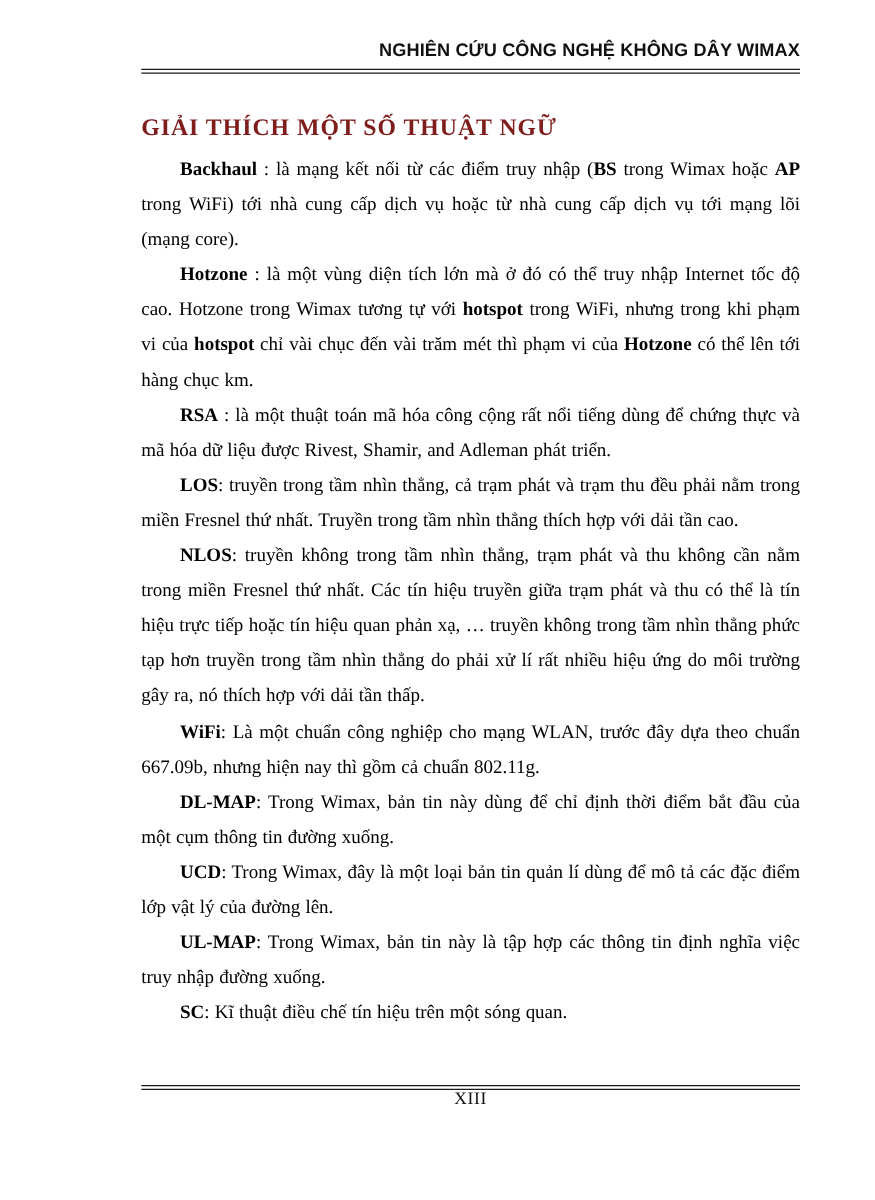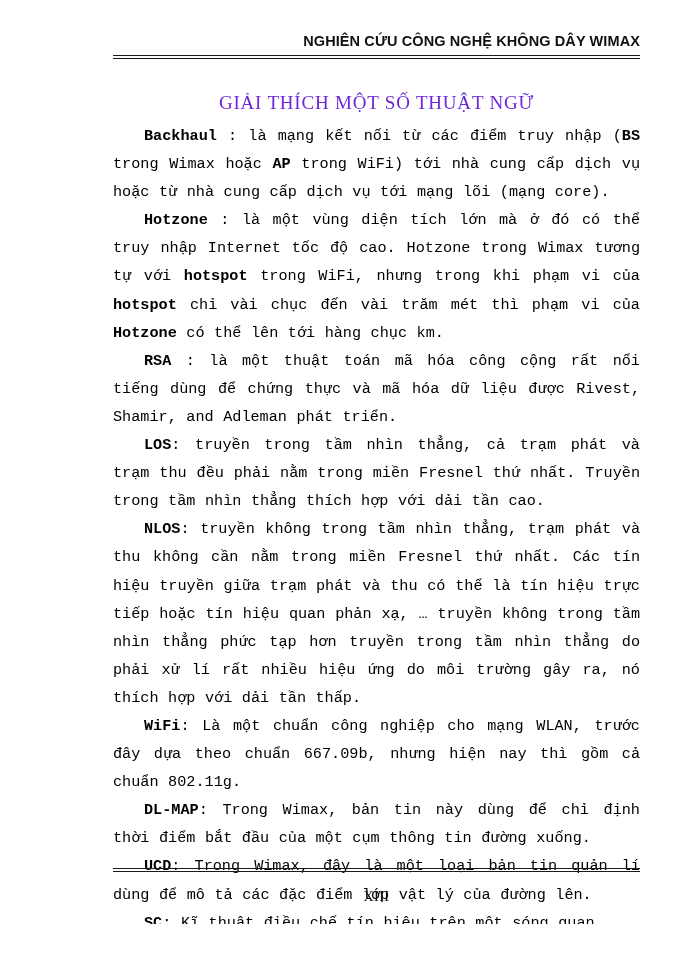--- a/index.html
+++ b/index.html
@@ -42,65 +42,62 @@
     border-bottom: 1.4px solid #1a1a1a;
     box-sizing: border-box;
   }
 
   
   .doc-title {
     position: absolute;
     left: 113px;
     top: 79px;
     width: 527px;
-    text-align: center;
     font-family: "Liberation Serif", "DejaVu Serif", serif;
-    font-weight: normal;
+    font-weight: bold;
     font-size: 19px;
     letter-spacing: 0.8px;
-    color: #6d28d9;
+    color: #7f1d1d;
   }
 
   
   .body-zone {
     position: absolute;
     left: 113px;
     top: 122px;
     width: 527px;
   }
   p.para {
     margin: 0;
     text-indent: 31px;
     text-align: justify;
     font-size: 15.2px;
     line-height: 28.1px;
     color: #000000;
     word-spacing: 0.4px;
-    font-family: Liberation Mono, monospace;
   }
   p.para b {
     font-weight: bold;
   }
 
   
   .footer-zone {
     position: absolute;
     left: 113px;
     top: 868px;
     width: 527px;
   }
   .footer-rule {
     width: 100%;
     height: 4px;
     border-top: 1.4px solid #1a1a1a;
     border-bottom: 1.4px solid #1a1a1a;
     box-sizing: border-box;
   }
   .footer-pagenum {
-    margin-top: 17px;
     text-align: center;
     font-family: "Liberation Serif", "DejaVu Serif", serif;
     font-size: 14px;
     letter-spacing: 0.5px;
     color: #111111;
   }
 </style>
 </head>
 <body>
 
@@ -115,20 +112,21 @@
 
   <div class="body-zone">
       <p class="para"><b>Backhaul</b><span> : </span><span>là mạng kết nối từ các điểm truy nhập (</span><b>BS</b><span> trong Wimax hoặc </span><b>AP</b><span> trong WiFi) tới nhà cung cấp dịch vụ hoặc từ nhà cung cấp dịch vụ tới mạng lõi (mạng core).</span></p>
       <p class="para"><b>Hotzone</b><span> : </span><span>là một vùng diện tích lớn mà ở đó có thể truy nhập Internet tốc độ cao. Hotzone trong Wimax tương tự với </span><b>hotspot</b><span> trong WiFi, nhưng trong khi phạm vi của </span><b>hotspot</b><span> chỉ vài chục đến vài trăm mét thì phạm vi của </span><b>Hotzone</b><span> có thể lên tới hàng chục km.</span></p>
       <p class="para"><b>RSA</b><span> : </span><span>là một thuật toán mã hóa công cộng rất nổi tiếng dùng để chứng thực và mã hóa dữ liệu được Rivest, Shamir, and Adleman phát triển.</span></p>
       <p class="para"><b>LOS</b><span>: </span><span>truyền trong tầm nhìn thẳng, cả trạm phát và trạm thu đều phải nằm trong miền Fresnel thứ nhất. Truyền trong tầm nhìn thẳng thích hợp với dải tần cao.</span></p>
       <p class="para"><b>NLOS</b><span>: </span><span>truyền không trong tầm nhìn thẳng, trạm phát và thu không cần nằm trong miền Fresnel thứ nhất. Các tín hiệu truyền giữa trạm phát và thu có thể là tín hiệu trực tiếp hoặc tín hiệu quan phản xạ, … truyền không trong tầm nhìn thẳng phức tạp hơn truyền trong tầm nhìn thẳng do phải xử lí rất nhiều hiệu ứng do môi trường gây ra, nó thích hợp với dải tần thấp.</span></p>
       <p class="para"><b>WiFi</b><span>: </span><span>Là một chuẩn công nghiệp cho mạng WLAN, trước đây dựa theo chuẩn 667.09b, nhưng hiện nay thì gồm cả chuẩn 802.11g.</span></p>
       <p class="para"><b>DL-MAP</b><span>: </span><span>Trong Wimax, bản tin này dùng để chỉ định thời điểm bắt đầu của một cụm thông tin đường xuống.</span></p>
       <p class="para"><b>UCD</b><span>: </span><span>Trong Wimax, đây là một loại bản tin quản lí dùng để mô tả các đặc điểm lớp vật lý của đường lên.</span></p>
+      <p class="para"><b>UL-MAP</b><span>: </span><span>Trong Wimax, bản tin này là tập hợp các thông tin định nghĩa việc truy nhập đường xuống.</span></p>
       <p class="para"><b>SC</b><span>: </span><span>Kĩ thuật điều chế tín hiệu trên một sóng quan.</span></p>
     </div>
 
   <div class="footer-zone">
     <div class="footer-rule"></div>
     <div class="footer-pagenum">XIII</div>
   </div>
 
 </div>
 

